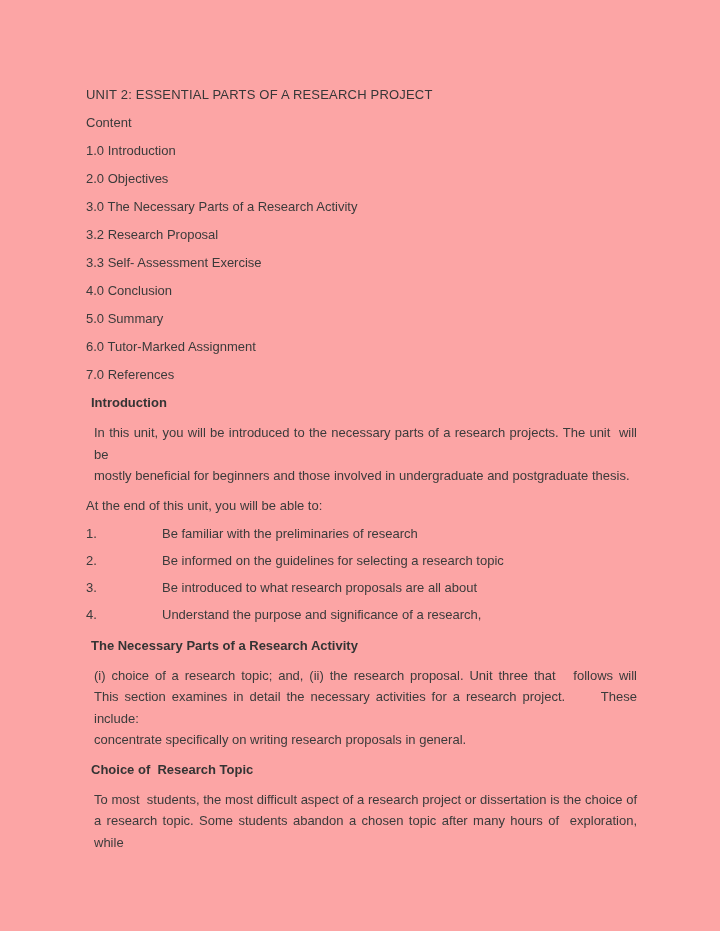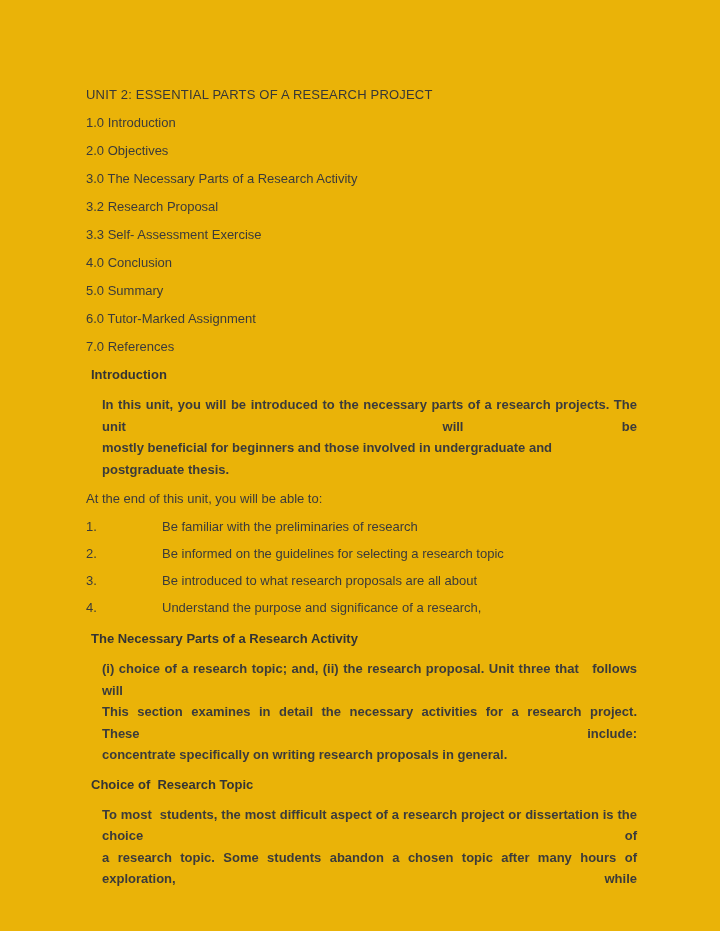--- a/index.html
+++ b/index.html
@@ -2,21 +2,21 @@
 <html><head>
 <meta charset="utf-8">
 <style>
   html, body { margin: 0; padding: 0; }
   body { background: #ffffff; }
 
   .page {
     position: relative;
     width: 720px;
     height: 931px;
-    background: #eab308;
+    background: #fca5a5;
     overflow: hidden;
     font-family: "Liberation Sans", sans-serif;
     color: #3b3b3b;
     font-size: 13px;
   }
 
   .content {
     position: absolute;
     left: 86px;
     top: 87px;
@@ -38,21 +38,21 @@
 
   .h {
     font-weight: 700;
     color: #343434;
     line-height: 16px;
     margin: 0 0 11px 0;
     white-space: pre-wrap;
   }
   .h.indent { padding-left: 5px; }
 
-  .para { margin: 0 0 7px 16px; font-weight: bold; }
+  .para { margin: 0 0 7px 8px; }
 
   .pline {
     line-height: 21.5px;
     white-space: pre-wrap;
   }
   .pline.just {
     text-align: justify;
     text-align-last: justify;
   }
 
@@ -71,20 +71,21 @@
   .gap-s { height: 4px; }
 </style>
 </head>
 <body>
 
 <div class="page">
   <div class="content">
 
     <div class="line doc-title">UNIT 2: ESSENTIAL PARTS OF A RESEARCH PROJECT</div>
 
+    <div class="line">Content</div>
 
     <div>
       <div class="line">1.0 Introduction</div>
       <div class="line">2.0 Objectives</div>
       <div class="line">3.0 The Necessary Parts of a Research Activity</div>
       <div class="line">3.2 Research Proposal</div>
       <div class="line">3.3 Self- Assessment Exercise</div>
       <div class="line">4.0 Conclusion</div>
       <div class="line">5.0 Summary</div>
       <div class="line">6.0 Tutor-Marked Assignment</div>

